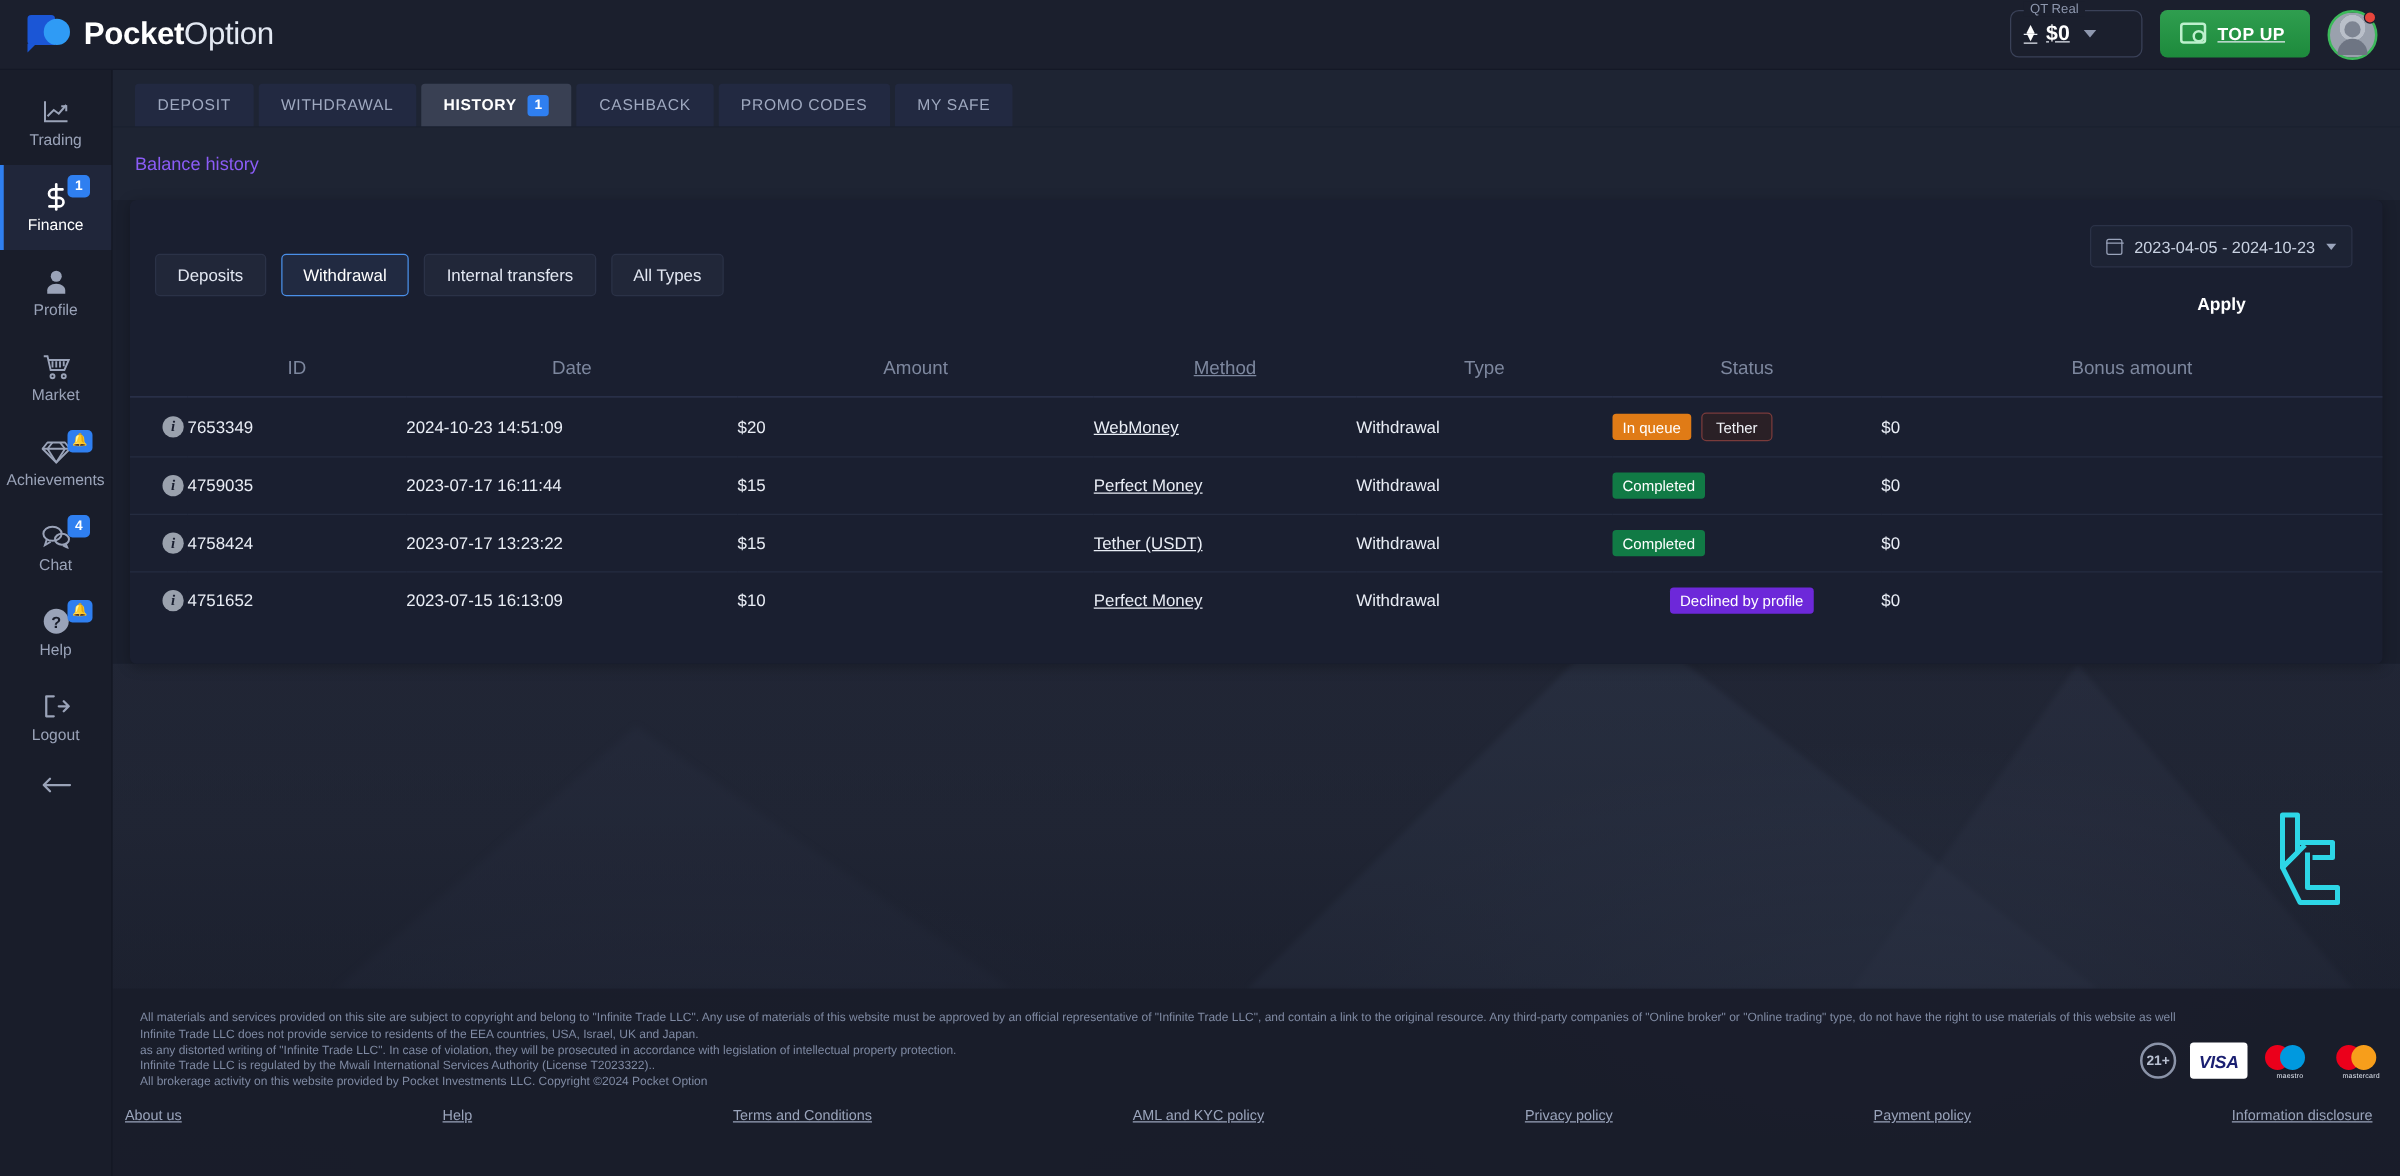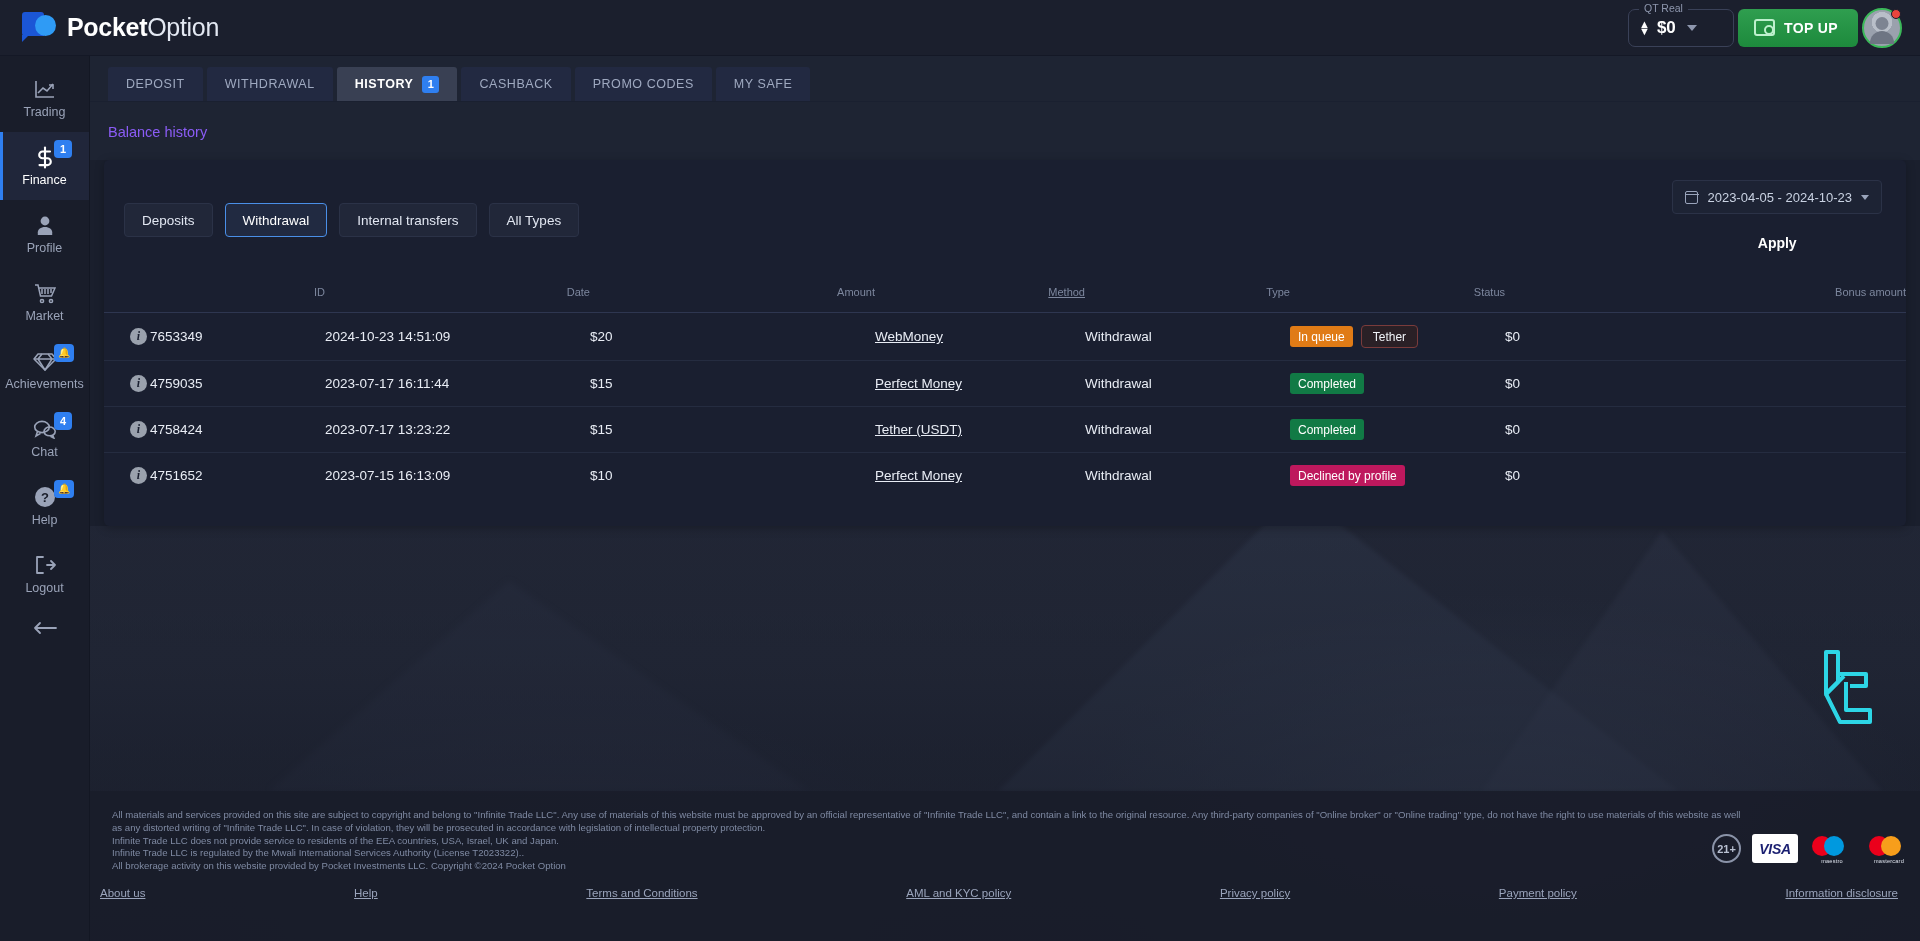--- a/index.html
+++ b/index.html
@@ -76,21 +76,21 @@
   }
   .logo-mark .circ {
     position: absolute; left: 13px; top: 3px;
     width: 21px; height: 21px; border-radius: 50%;
     background: #2f9bf5;
   }
   .logo-text { font-size: 25px; letter-spacing: -0.3px; }
   .logo-text .b { font-weight: bold; color: #ffffff; }
   .logo-text .n { font-weight: 300; color: #e3e8f2; }
 
-  .topbar-right { margin-left: auto; display: flex; align-items: center; gap: 4px; margin-right: 18px; }
+  .topbar-right { margin-left: auto; display: flex; align-items: flex-start; gap: 14px; margin-right: 18px; text-decoration: underline; }
 
   .balance-box {
     position: relative;
     border: 1px solid #3a4158; border-radius: 7px;
     height: 38px; min-width: 106px;
     display: flex; align-items: center; gap: 7px;
     padding: 0 11px 0 10px;
   }
   .balance-label {
     position: absolute; top: -8px; left: 10px;
@@ -236,22 +236,22 @@
   .dr-caret { margin-left: auto; width: 0; height: 0; border-left: 4.5px solid transparent; border-right: 4.5px solid transparent; border-top: 5px solid #9aa4bb; }
   .apply-btn {
     height: 34px; padding: 0 22px;
     background: transparent; border: none;
     color: #ffffff; font-size: 14px; font-weight: bold; cursor: pointer;
   }
 
   
   table.hist { width: 100%; border-collapse: collapse; margin-top: 16px; }
   table.hist th {
-    text-align: right; font-weight: normal;
-    font-size: 11px; color: #7d879e;
+    text-align: center; font-weight: normal;
+    font-size: 15px; color: #7d879e;
     padding: 4px 0 14px 0;
   }
   table.hist td {
     font-size: 13.5px; color: #e9edf5;
     padding: 12px 0;
     border-top: 1px solid #252c40;
   }
   table.hist tbody tr:first-child td { border-top: 1px solid #2e3650; }
   .col-info  { width: 46px; padding-left: 26px !important; }
   .col-id    { width: 175px; }
@@ -272,21 +272,21 @@
   }
 
   .stat-wrap { display: flex; align-items: center; gap: 8px; }
   .pill {
     display: inline-flex; align-items: center;
     height: 21px; padding: 0 8px; border-radius: 3px;
     font-size: 12px; color: #ffffff; white-space: nowrap;
   }
   .pill.queue     { background: #e07b16; text-align: center; }
   .pill.completed { background: #117a45; }
-  .pill.declined  { background: #be185d; }
+  .pill.declined  { background: #6d28d9; margin-left: 46px; }
   .cancel-btn {
     height: 23px; padding: 0 11px; border-radius: 4px;
     background: #2a2026; border: 1px solid #7a3b3b;
     color: #f0f3f8; font-size: 12px; cursor: pointer;
   }
 
   
   .watermark {
     position: absolute; right: 42px; bottom: 215px;
     width: 76px; height: 78px; z-index: 15;
@@ -622,22 +622,22 @@
     <path d="M24 4h12v30L24 46z"></path>
     <path d="M36 26h28v12H48"></path>
     <path d="M24 46L42 28"></path>
     <path d="M24 46l14 28h30V62H44V34"></path>
   </svg>
 </div>
 
 <div class="footer">
   <div class="legal">
     <p>All materials and services provided on this site are subject to copyright and belong to "Infinite Trade LLC". Any use of materials of this website must be approved by an official representative of "Infinite Trade LLC", and contain a link to the original resource. Any third-party companies of "Online broker" or "Online trading" type, do not have the right to use materials of this website as well</p>
+    <p>Infinite Trade LLC does not provide service to residents of the EEA countries, USA, Israel, UK and Japan.</p>
     <p>as any distorted writing of "Infinite Trade LLC". In case of violation, they will be prosecuted in accordance with legislation of intellectual property protection.</p>
-    <p>Infinite Trade LLC does not provide service to residents of the EEA countries, USA, Israel, UK and Japan.</p>
     <p>Infinite Trade LLC is regulated by the Mwali International Services Authority (License T2023322)..</p>
     <p>All brokerage activity on this website provided by Pocket Investments LLC. Copyright ©2024 Pocket Option</p>
   </div>
 
   <div class="paylogos">
     <span class="age21">21+</span>
     <span class="visa">VISA</span>
     <span class="mc maestro">
       <span class="c1"></span>
         <span class="c2"></span>

